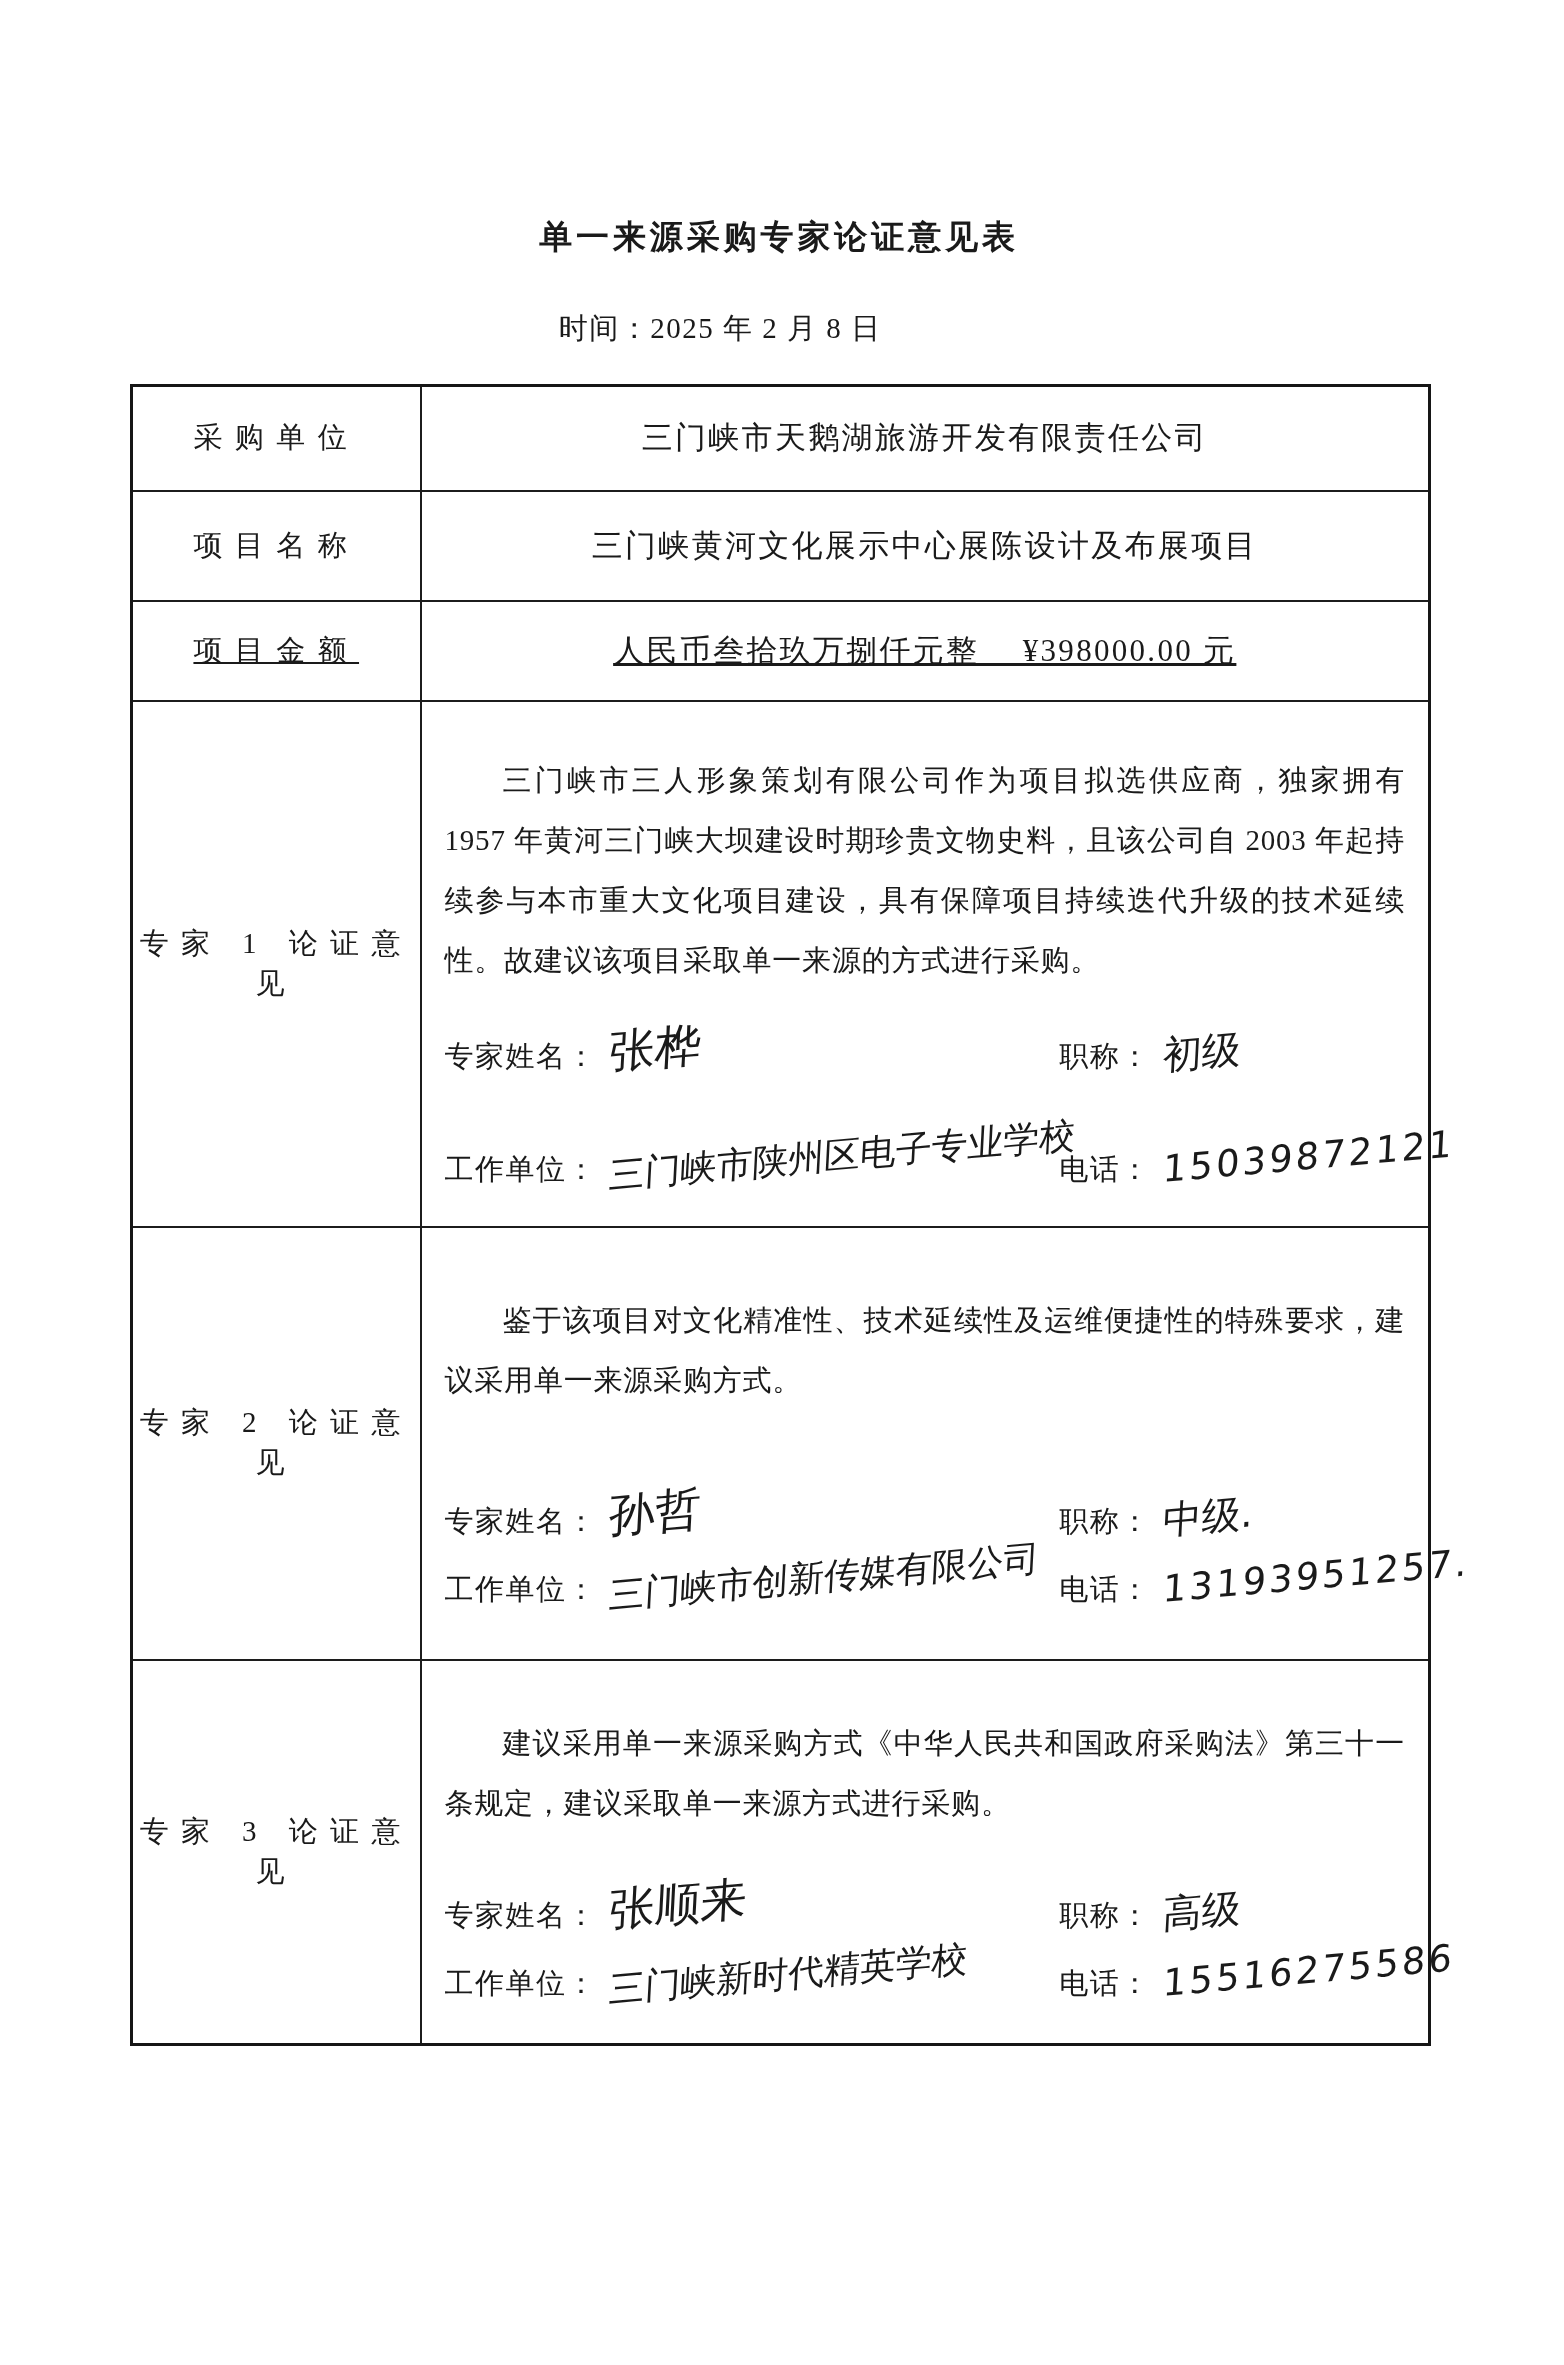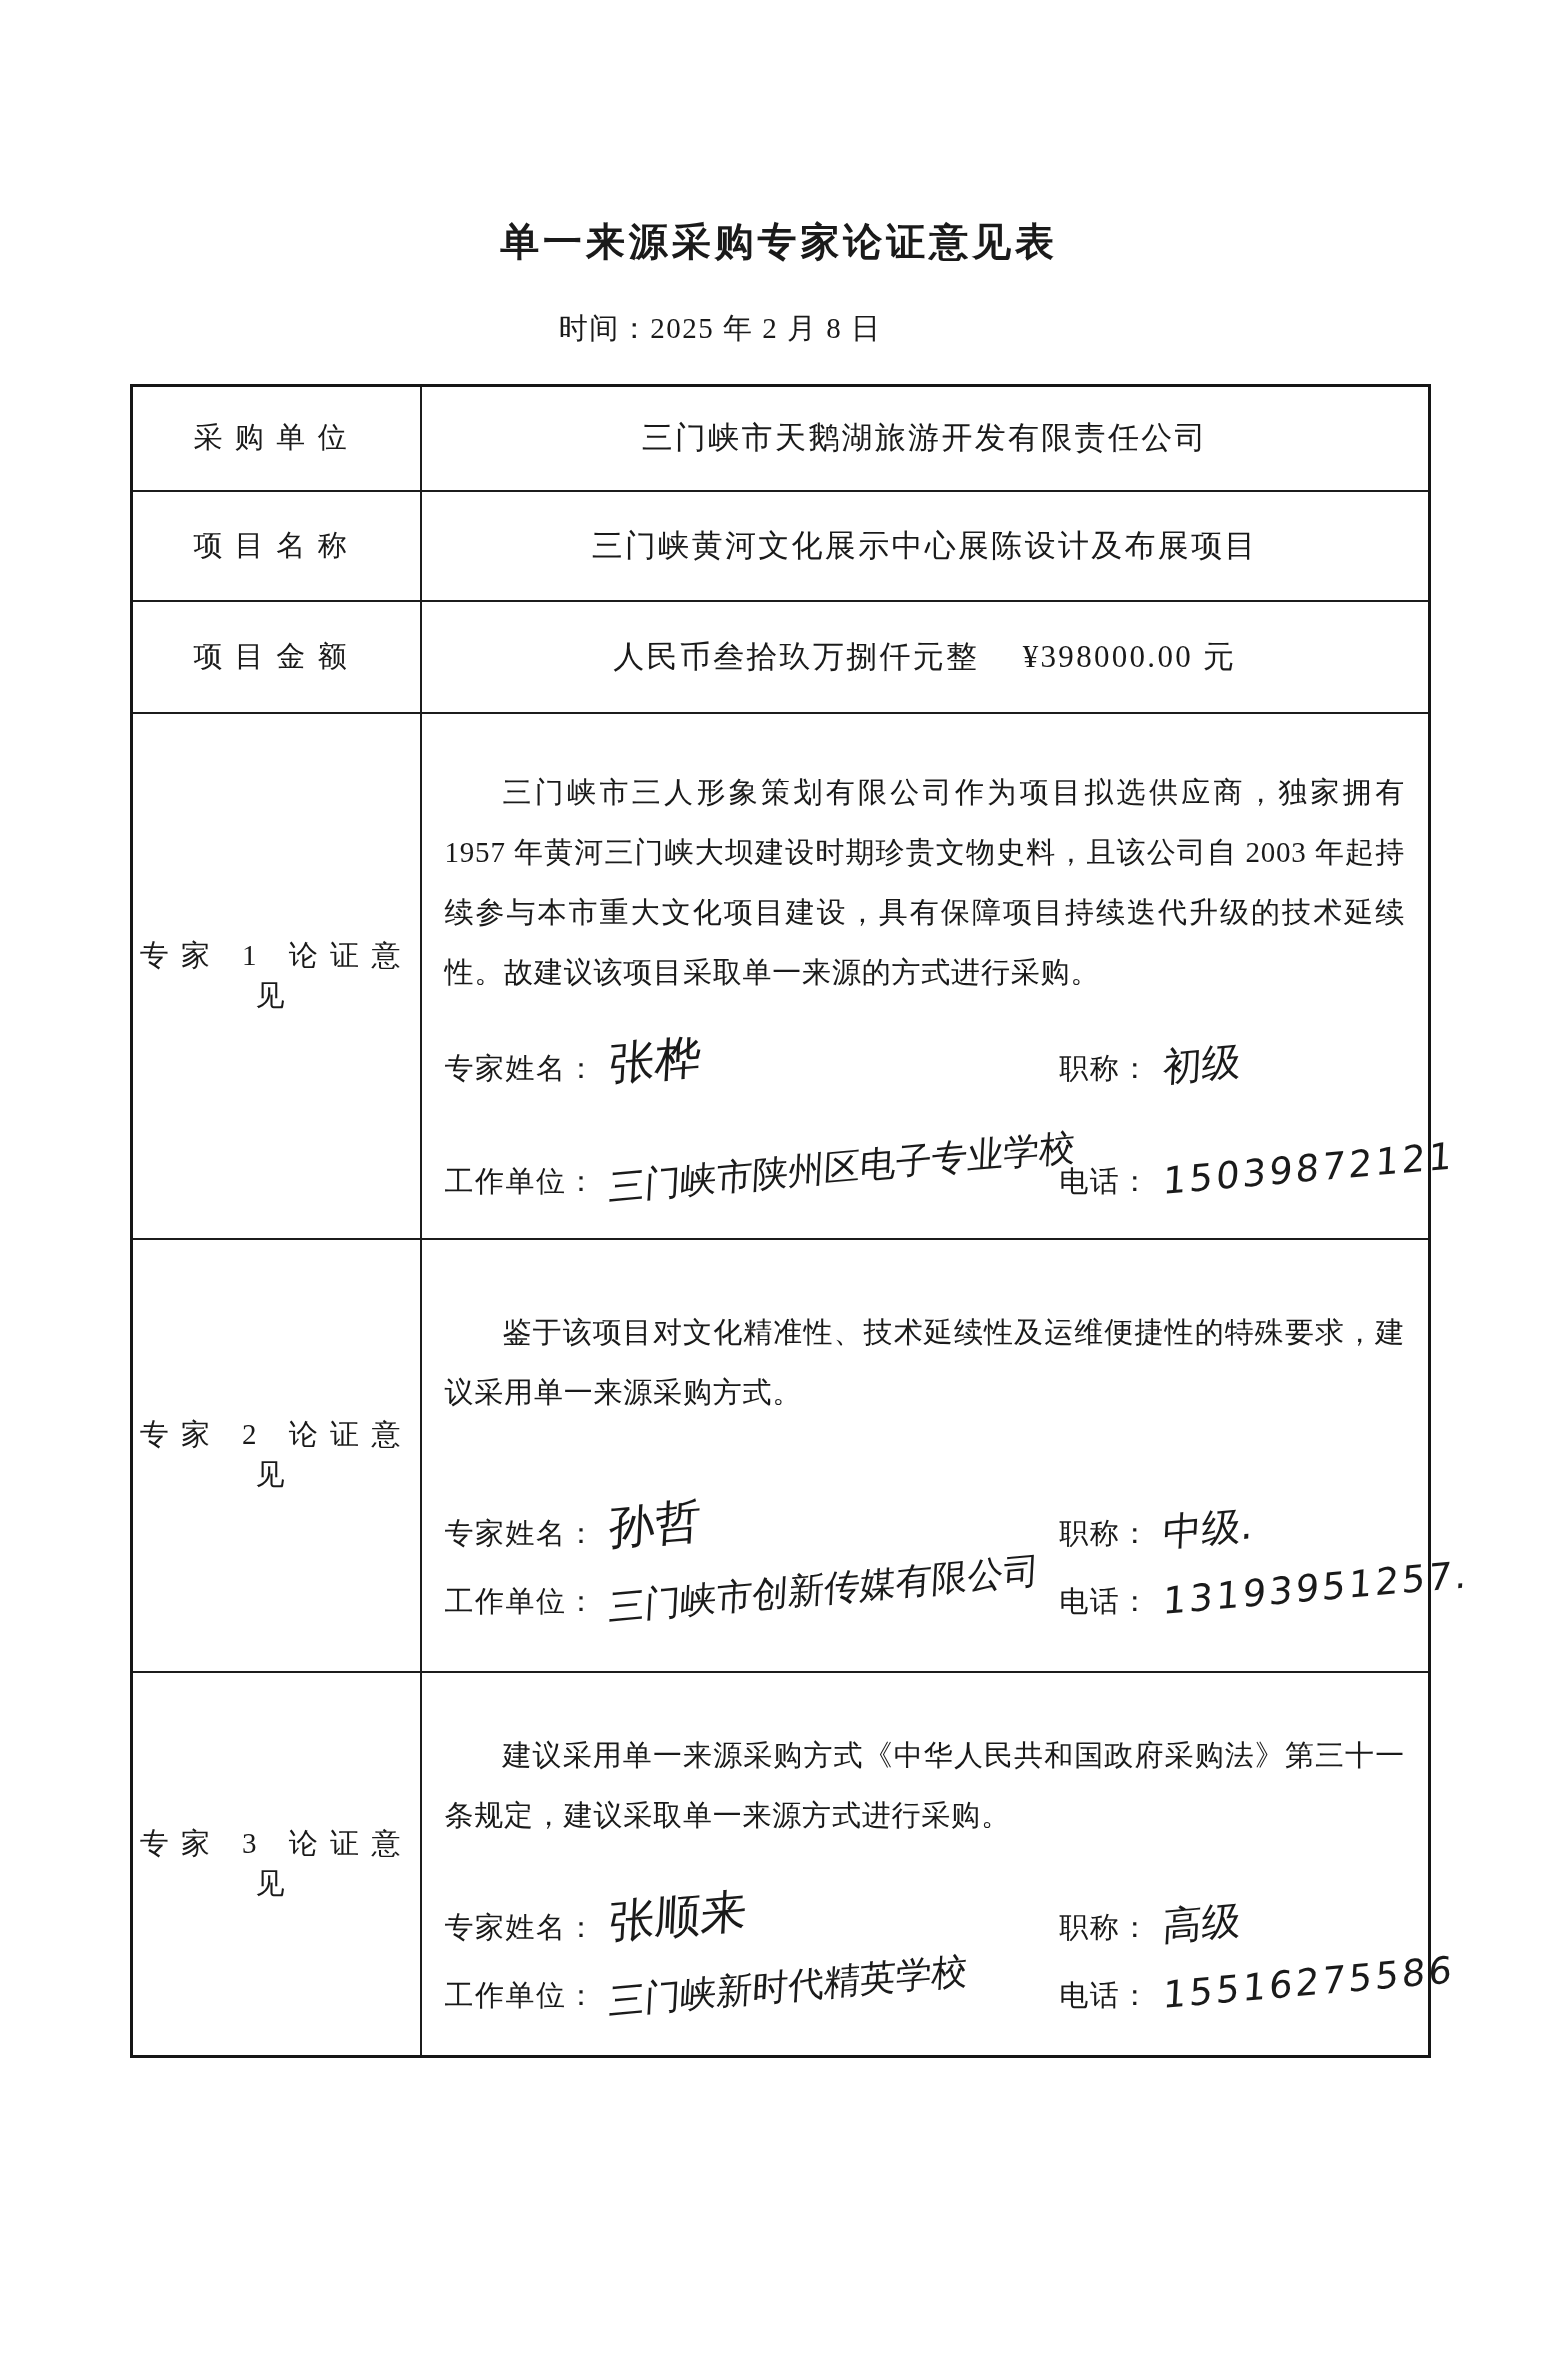--- a/index.html
+++ b/index.html
@@ -9,21 +9,21 @@
     width:1564px; height:2366px;
     margin:0 auto;
     background:#ffffff;
     color:#1a1a1a;
     font-family:"Liberation Serif","DejaVu Serif",serif;
     overflow:hidden;
   }
   .title {
     position:absolute; top:215px; left:130px; width:1298px;
     text-align:center;
-    font-size:39px; font-weight:600; letter-spacing:3.9px;
+    font-size:33px; font-weight:600; letter-spacing:3.9px;
   }
   .dateline {
     position:absolute; top:309px; left:130px; width:1180px;
     text-align:center;
     font-size:29px; letter-spacing:1.5px;
   }
   table.form {
     position:absolute; top:384px; left:130px;
     width:1298px;
     border-collapse:collapse; table-layout:fixed;
@@ -39,21 +39,21 @@
     text-align:center;
     font-size:29px; letter-spacing:12.4px;
     font-weight:500;
   }
   td.value-cell-center {
     text-align:center;
     font-size:31px; letter-spacing:2.3px;
   }
   tr.r-info1 { height:105px; }
   tr.r-info2 { height:110px; }
-  tr.r-info3 { height:112px; }
+  tr.r-info3 { height:100px;text-decoration:underline; }
   tr.r-exp1  { height:526px; }
   tr.r-exp2  { height:433px; }
   tr.r-exp3  { height:385px; }
   td.expert-cell {
     vertical-align:top;
     padding:26px 23px 0 23px;
   }
   .opinion {
     font-size:29px;
     line-height:60px;

